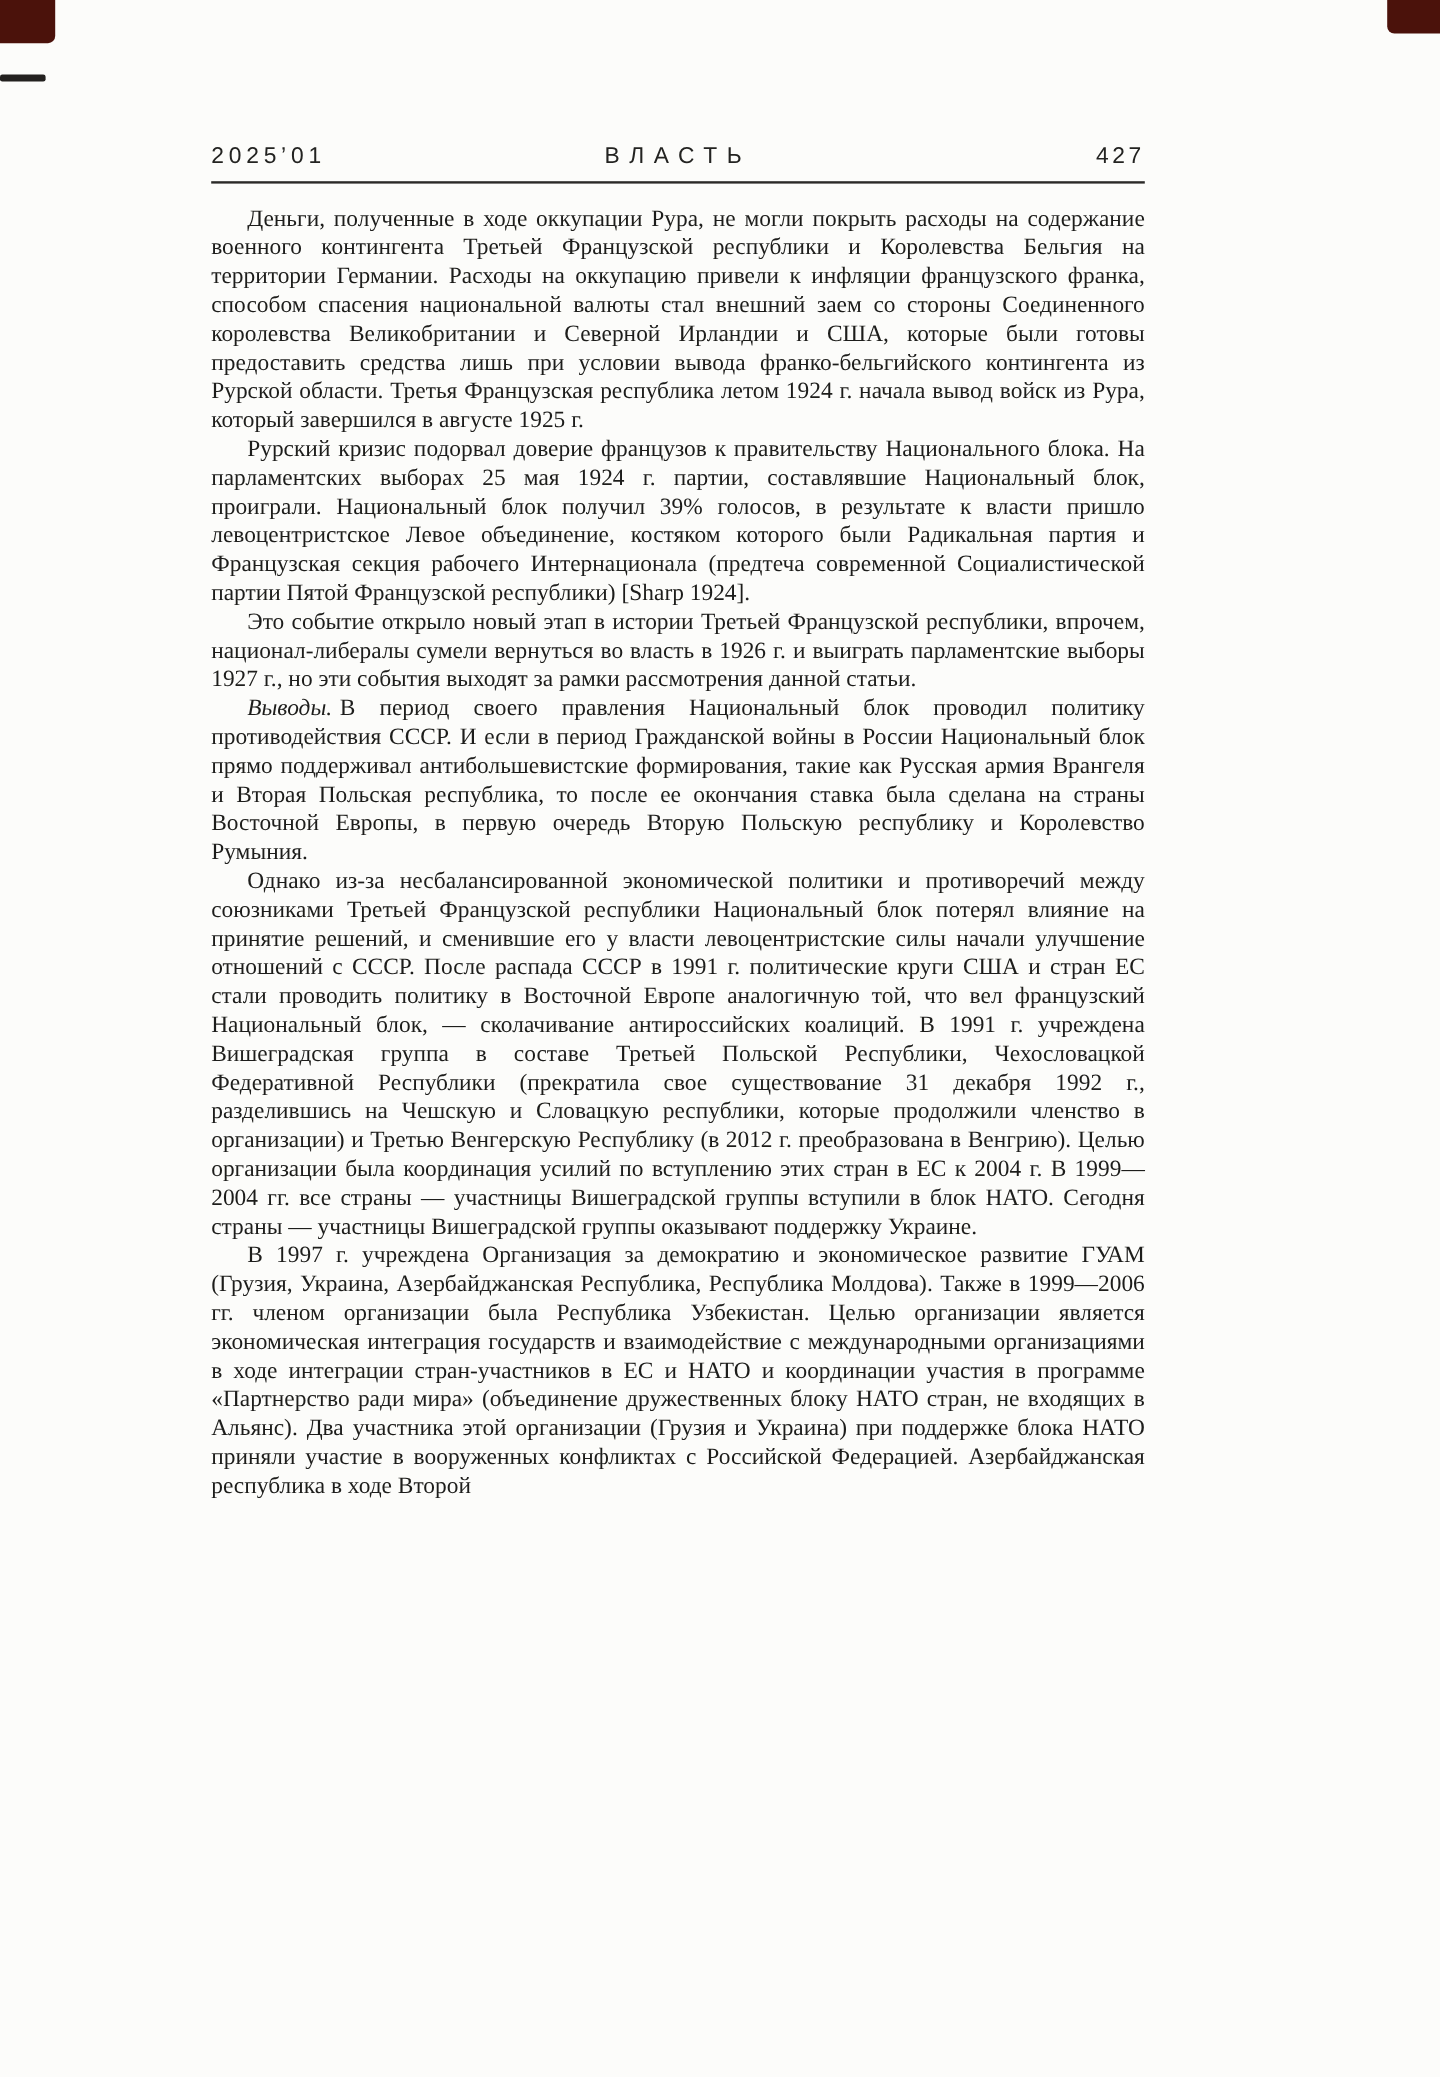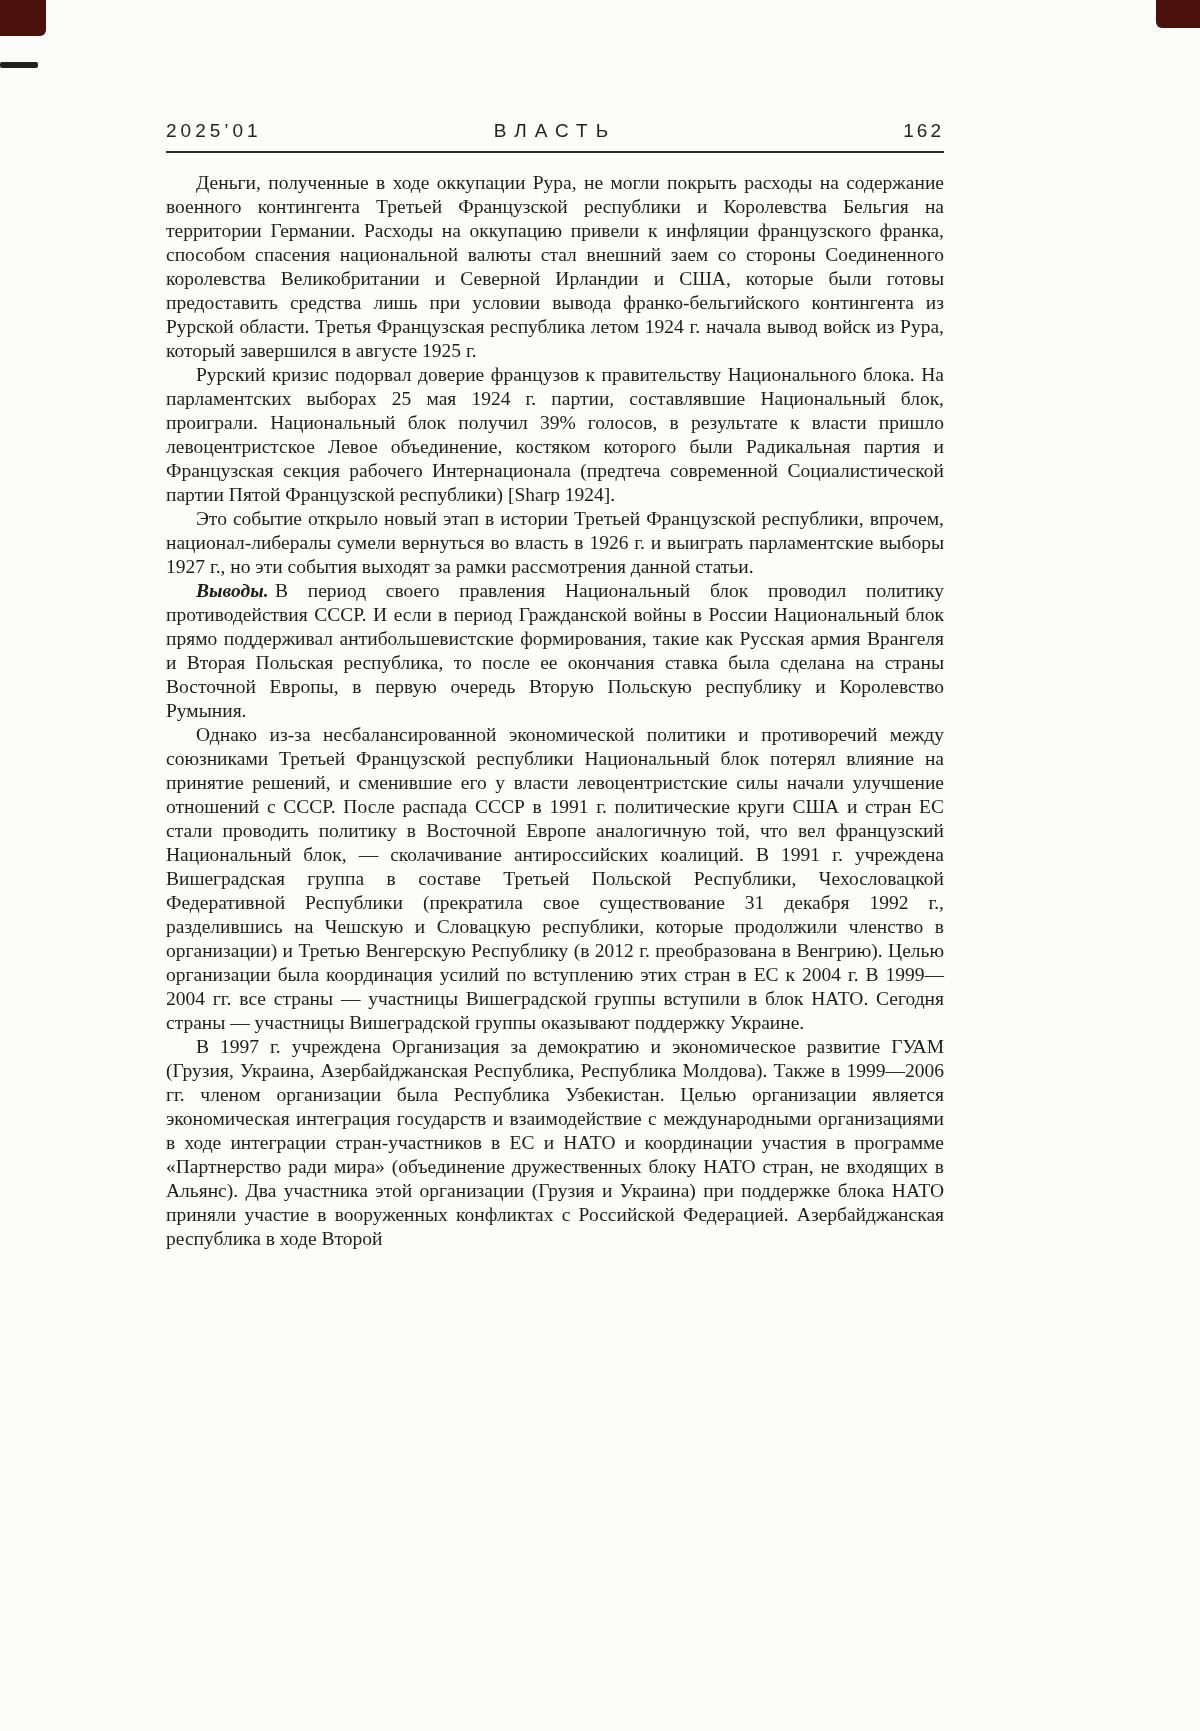--- a/index.html
+++ b/index.html
@@ -21,21 +21,21 @@
   .mark {
     position: absolute;
     background: #4b120b;
   }
   .mark-top-left   { left: 0;  top: 0;  width: 46px; height: 36px; border-bottom-right-radius: 6px; }
   .mark-top-right  { right: 0; top: 0;  width: 44px; height: 28px; border-bottom-left-radius: 6px; }
   .mark-left-tick  { left: 0;  top: 62px; width: 38px; height: 6px; background: #23211f; border-radius: 2px; }
 
   .content {
     position: absolute;
-    left: 166px;
+    left: 176px;
     top: 120px;
     width: 778px;
   }
 
   
   .page-header {
     display: grid;
     grid-template-columns: 1fr auto 1fr;
     align-items: baseline;
     font-family: "Liberation Sans", sans-serif;
@@ -66,42 +66,42 @@
     font-size: 19.5px;
     line-height: 24px;
     text-align: justify;
     text-justify: inter-word;
   }
   .article-body p {
     margin: 0;
     text-indent: 30px;
   }
   .para-lead {
-    font-weight: bold;
+    font-weight: normal;
     font-style: italic;
   }
   .para-lead:not(:empty) {
     margin-right: 0.33em;
   }
 </style>
 </head>
 <body>
 
 <div class="page">
 
   <div class="mark mark-top-left"></div>
   <div class="mark mark-top-right"></div>
   <div class="mark mark-left-tick"></div>
 
   <div class="content">
 
     <div class="page-header">
       <span class="issue">2025’01</span>
       <span class="journal">ВЛАСТЬ</span>
-      <span class="pageno">162</span>
+      <span class="pageno">427</span>
     </div>
     <div class="header-rule"></div>
 
     <div class="article-body">
       <p>
         <span class="para-lead"></span><span>Деньги, полученные в ходе оккупации Рура, не могли покрыть расходы на содержание военного контингента Третьей Французской республики и Королевства Бельгия на территории Германии. Расходы на оккупацию привели к инфляции французского франка, способом спасения национальной валюты стал внешний заем со стороны Соединенного королевства Великобритании и Северной Ирландии и США, которые были готовы предоставить средства лишь при условии вывода франко-бельгийского контингента из Рурской области. Третья Французская республика летом 1924 г. начала вывод войск из Рура, который завершился в августе 1925 г.</span>
       </p>
       <p>
         <span class="para-lead"></span><span>Рурский кризис подорвал доверие французов к правительству Национального блока. На парламентских выборах 25 мая 1924 г. партии, составлявшие Национальный блок, проиграли. Национальный блок получил 39% голосов, в результате к власти пришло левоцентристское Левое объединение, костяком которого были Радикальная партия и Французская секция рабочего Интернационала (предтеча современной Социалистической партии Пятой Французской республики) [Sharp 1924].</span>
       </p>

